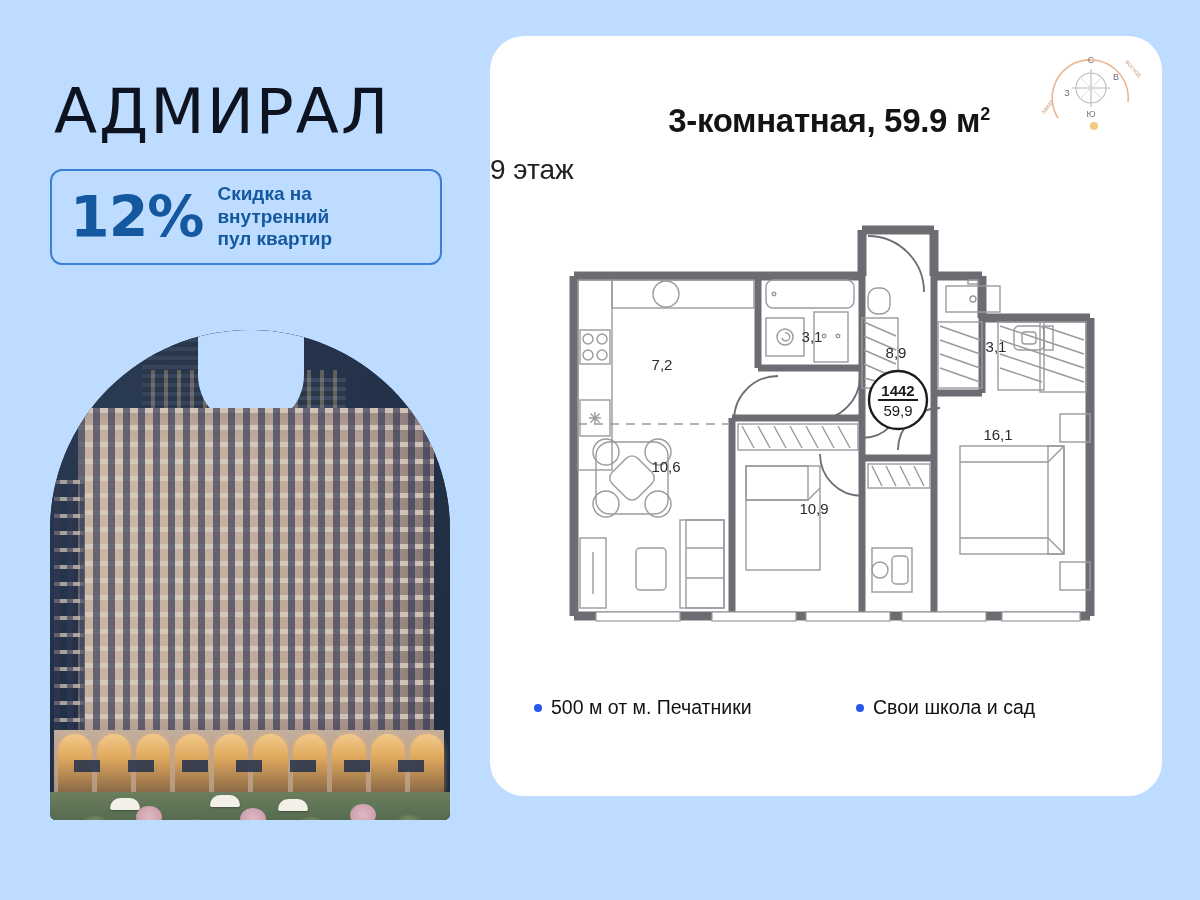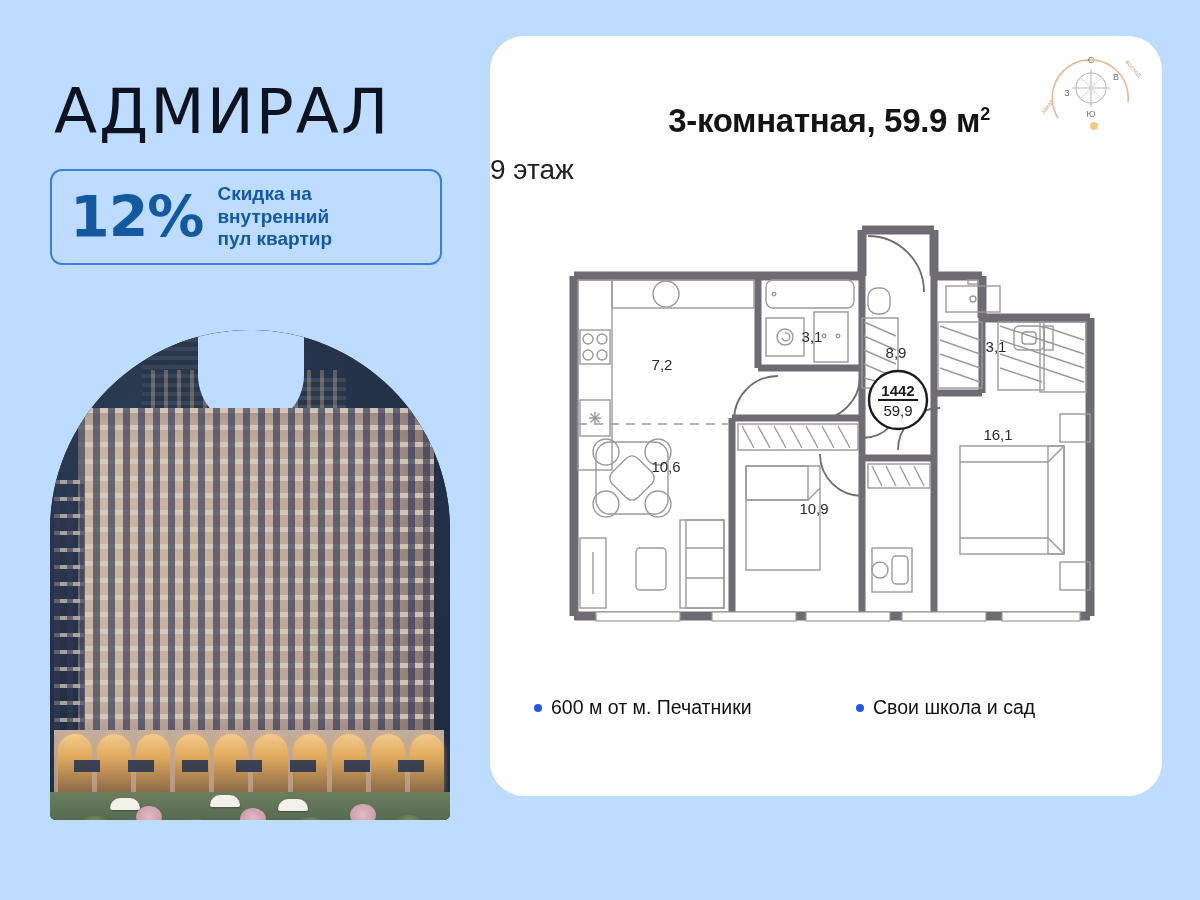--- a/index.html
+++ b/index.html
@@ -427,21 +427,21 @@
         <circle cx="336" cy="182" r="29" fill="#ffffff" stroke="#1b1b1f" stroke-width="2.4"></circle>
         <line x1="316" y1="182" x2="356" y2="182" stroke="#1b1b1f" stroke-width="2"></line>
         <text x="336" y="178" text-anchor="middle" font-size="15" font-weight="bold" fill="#1b1b1f" font-family="Liberation Sans, sans-serif">1442</text>
         <text x="336" y="198" text-anchor="middle" font-size="15" fill="#1b1b1f" font-family="Liberation Sans, sans-serif">59,9</text>
       </g>
     </svg>
 
     <div id="features">
       <div class="feature">
         <span class="bullet"></span>
-        <span class="feature-text">600 м от м. Печатники</span>
+        <span class="feature-text">500 м от м. Печатники</span>
       </div>
       <div class="feature">
         <span class="bullet"></span>
         <span class="feature-text">Свои школа и сад</span>
       </div>
     </div>
 
   </div>
 </div>
 

